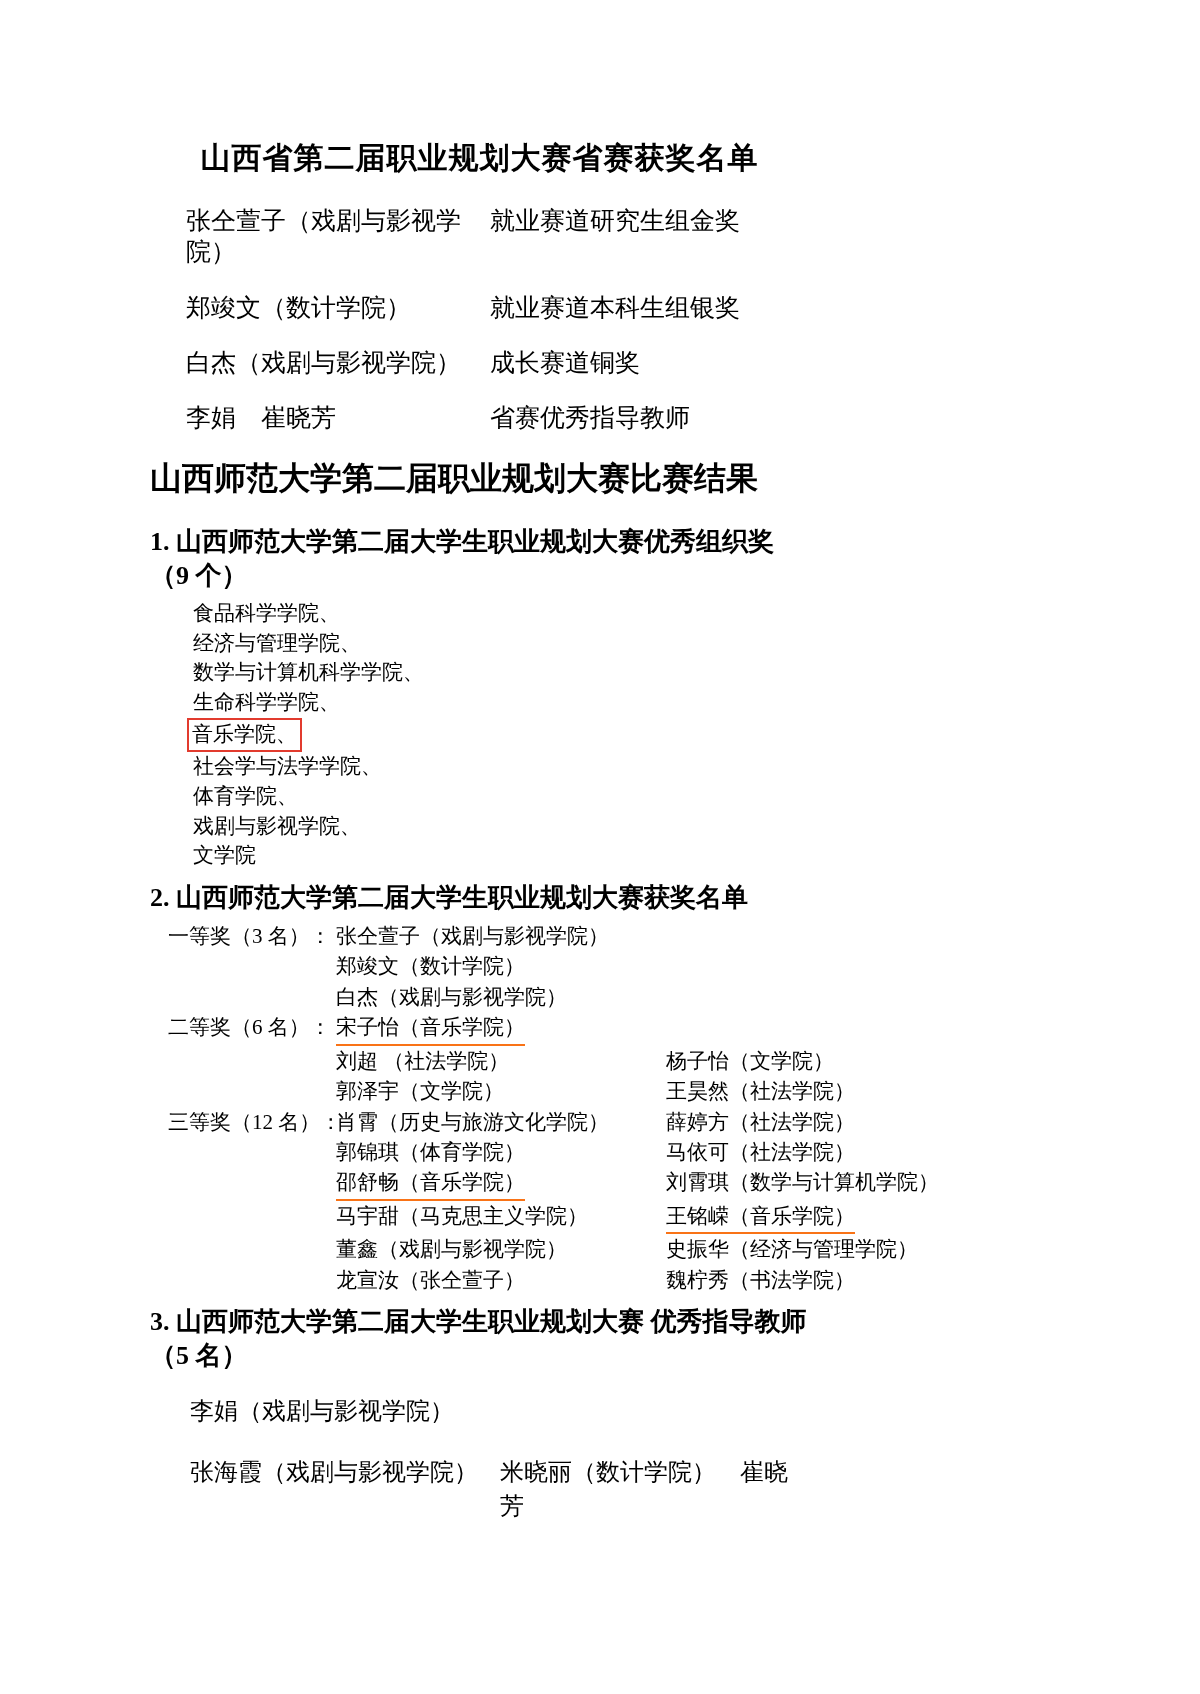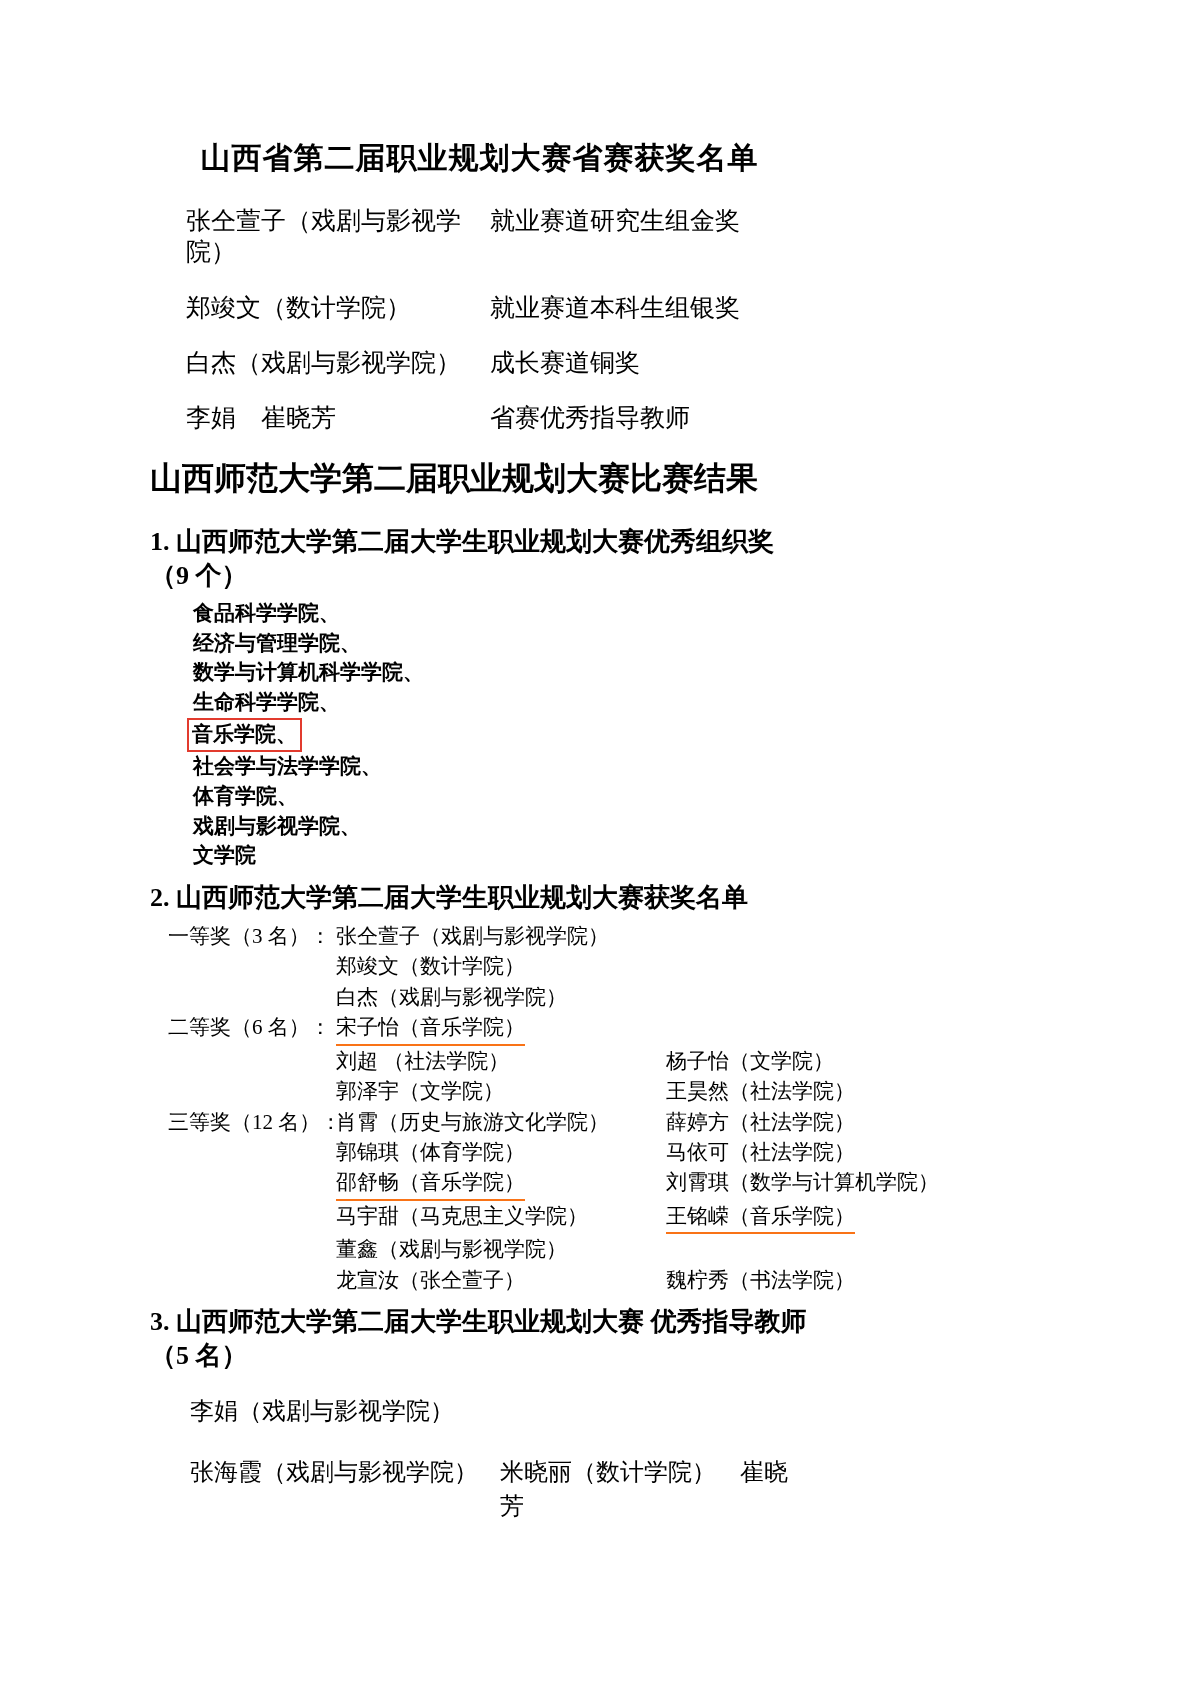--- a/index.html
+++ b/index.html
@@ -63,21 +63,20 @@
   .prov-award {
     flex: 1;
   }
 
   
   .college-list {
     margin: 2px 0 10px 0;
     padding-left: 40px;
     font-size: 21px;
     line-height: 1.42;
-    font-weight: bold;
   }
   .college-item {
     display: inline-block;
     padding: 0 3px;
   }
   .boxed {
     border: 2px solid #e23b2e;
     padding: 0 3px;
     margin-left: -3px;
   }
@@ -220,20 +219,21 @@
       <span class="w-col2">刘霄琪（数学与计算机学院）</span>
     </div>
     <div class="w-row">
       <span class="w-label"></span>
       <span class="w-col1">马宇甜（马克思主义学院）</span>
       <span class="w-col2"><span class="underlined">王铭嵘（音乐学院）</span></span>
     </div>
     <div class="w-row">
       <span class="w-label"></span>
       <span class="w-col1">董鑫（戏剧与影视学院）</span>
+      <span class="w-col2">史振华（经济与管理学院）</span>
     </div>
     <div class="w-row">
       <span class="w-label"></span>
       <span class="w-col1">龙宣汝（张仝萱子）</span>
       <span class="w-col2">魏柠秀（书法学院）</span>
     </div>
   </div>
 
   <h3 class="numbered-heading">3. 山西师范大学第二届大学生职业规划大赛 优秀指导教师（5 名）</h3>
 

